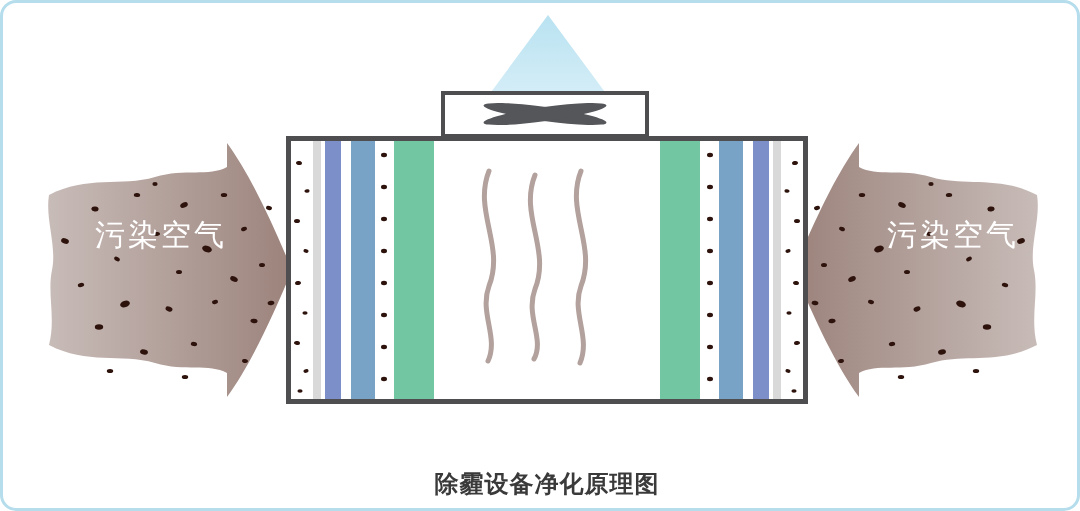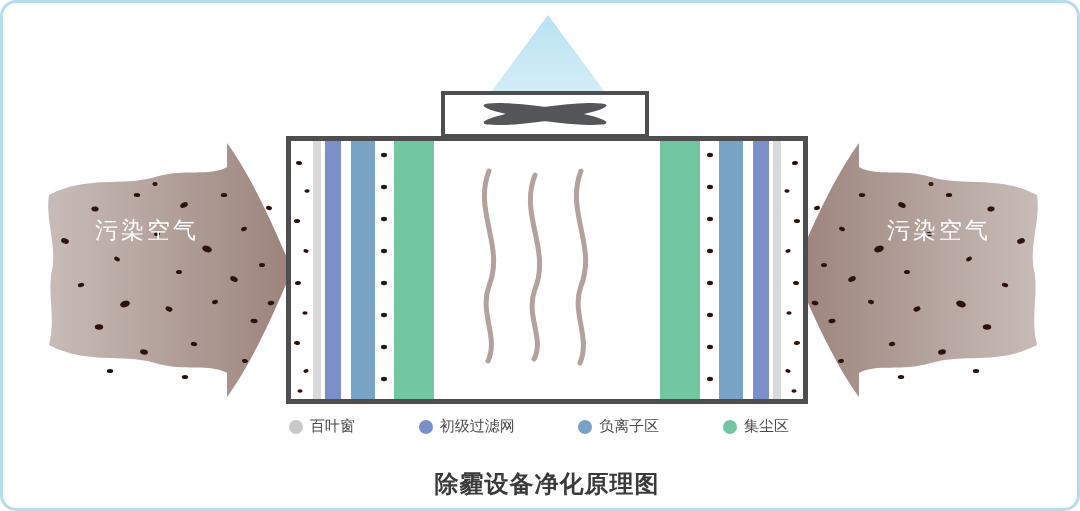--- a/index.html
+++ b/index.html
@@ -29,21 +29,21 @@
     border:4px solid #4e4e50;
     background:#ffffff;
     box-sizing:border-box;
     z-index:3;
     display:flex;align-items:center;justify-content:center;
   }
   .air-label{
     position:absolute;top:212px;
     z-index:4;
     color:#ffffff;
-    font-size:23px;
+    font-size:30px;
     letter-spacing:3px;
     font-weight:400;
     white-space:nowrap;
   }
   .air-label.left{left:92px;}
   .air-label.right{left:884px;}
   .legend{
     position:absolute;left:286px;top:414px;width:500px;
     display:flex;justify-content:space-between;align-items:center;
     z-index:4;
@@ -210,42 +210,16 @@
         <ellipse cx="419" cy="174" rx="3" ry="2.2"></ellipse>
         <ellipse cx="419" cy="206" rx="3" ry="2.2"></ellipse>
         <ellipse cx="419" cy="238" rx="3" ry="2.2"></ellipse>
       </g>
     </svg>
   </div>
 
   <div class="air-label left">污染空气</div>
   <div class="air-label right">污染空气</div>
 
-  <div class="legend">
-    <div class="legend-item">
-      <svg width="14" height="14">
-        <circle cx="7" cy="7" r="7" fill="#c9c9c9"></circle>
-      </svg>
-      <span class="legend-label">百叶窗</span>
-    </div>
-    <div class="legend-item">
-      <svg width="14" height="14">
-        <circle cx="7" cy="7" r="7" fill="#7d8fc9"></circle>
-      </svg>
-      <span class="legend-label">初级过滤网</span>
-    </div>
-    <div class="legend-item">
-      <svg width="14" height="14">
-        <circle cx="7" cy="7" r="7" fill="#78a3c6"></circle>
-      </svg>
-      <span class="legend-label">负离子区</span>
-    </div>
-    <div class="legend-item">
-      <svg width="14" height="14">
-        <circle cx="7" cy="7" r="7" fill="#72c6a2"></circle>
-      </svg>
-      <span class="legend-label">集尘区</span>
-    </div>
-  </div>
 
   <div class="title">除霾设备净化原理图</div>
 
 </div>
 
 </body></html>

